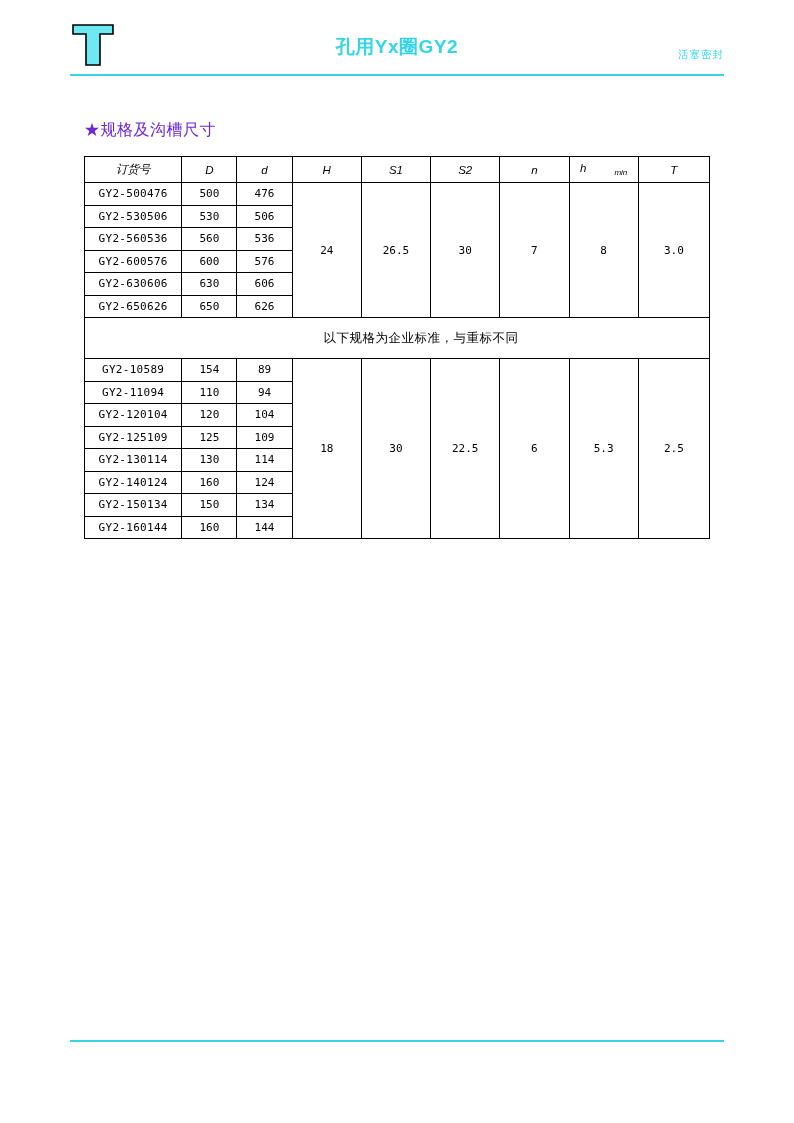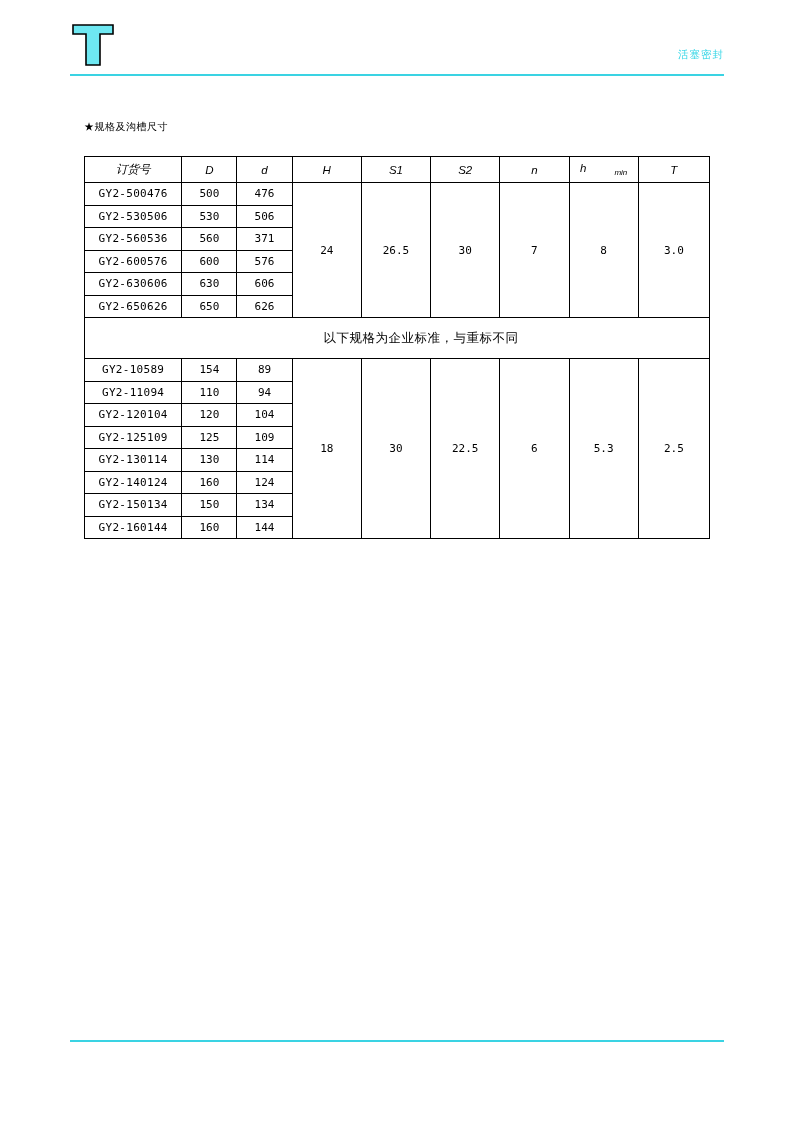--- a/index.html
+++ b/index.html
@@ -77,22 +77,22 @@
     width: 654px;
     height: 2px;
     background: #3ad3e3;
   }
 
   
   .section-title {
     position: absolute;
     left: 84px;
     top: 120px;
-    font-size: 10px;
-    color: #000000;
+    font-size: 16px;
+    color: #6d28d9;
     letter-spacing: 0.5px;
   }
 
   
   .table-wrap {
     position: absolute;
     left: 84px;
     top: 156px;
     width: 626px;
   }
@@ -156,20 +156,21 @@
 </style>
 </head>
 <body>
 
 <div class="page">
 
   <div class="header">
     <svg class="logo" viewBox="0 0 46 46">
       <polygon points="3,3 43,3 43,12 30,12 30,43 16,43 16,12 3,12" fill="#6ee8f2" stroke="#000000" stroke-width="1.6"></polygon>
     </svg>
+    <div class="header-title">孔用Yx圈GY2</div>
     <div class="header-sub">活塞密封</div>
     <div class="header-rule"></div>
   </div>
 
   <div class="section-title">★规格及沟槽尺寸</div>
 
   <div class="table-wrap">
     <table class="spec">
       <thead>
         <tr>
@@ -198,21 +199,21 @@
           <td class="merged" rowspan="6">3.0</td>
         </tr>
         <tr>
           <td class="order-cell">GY2-530506</td>
           <td>530</td>
           <td>506</td>
         </tr>
         <tr>
           <td class="order-cell">GY2-560536</td>
           <td>560</td>
-          <td>371</td>
+          <td>536</td>
         </tr>
         <tr>
           <td class="order-cell">GY2-600576</td>
           <td>600</td>
           <td>576</td>
         </tr>
         <tr>
           <td class="order-cell">GY2-630606</td>
           <td>630</td>
           <td>606</td>

